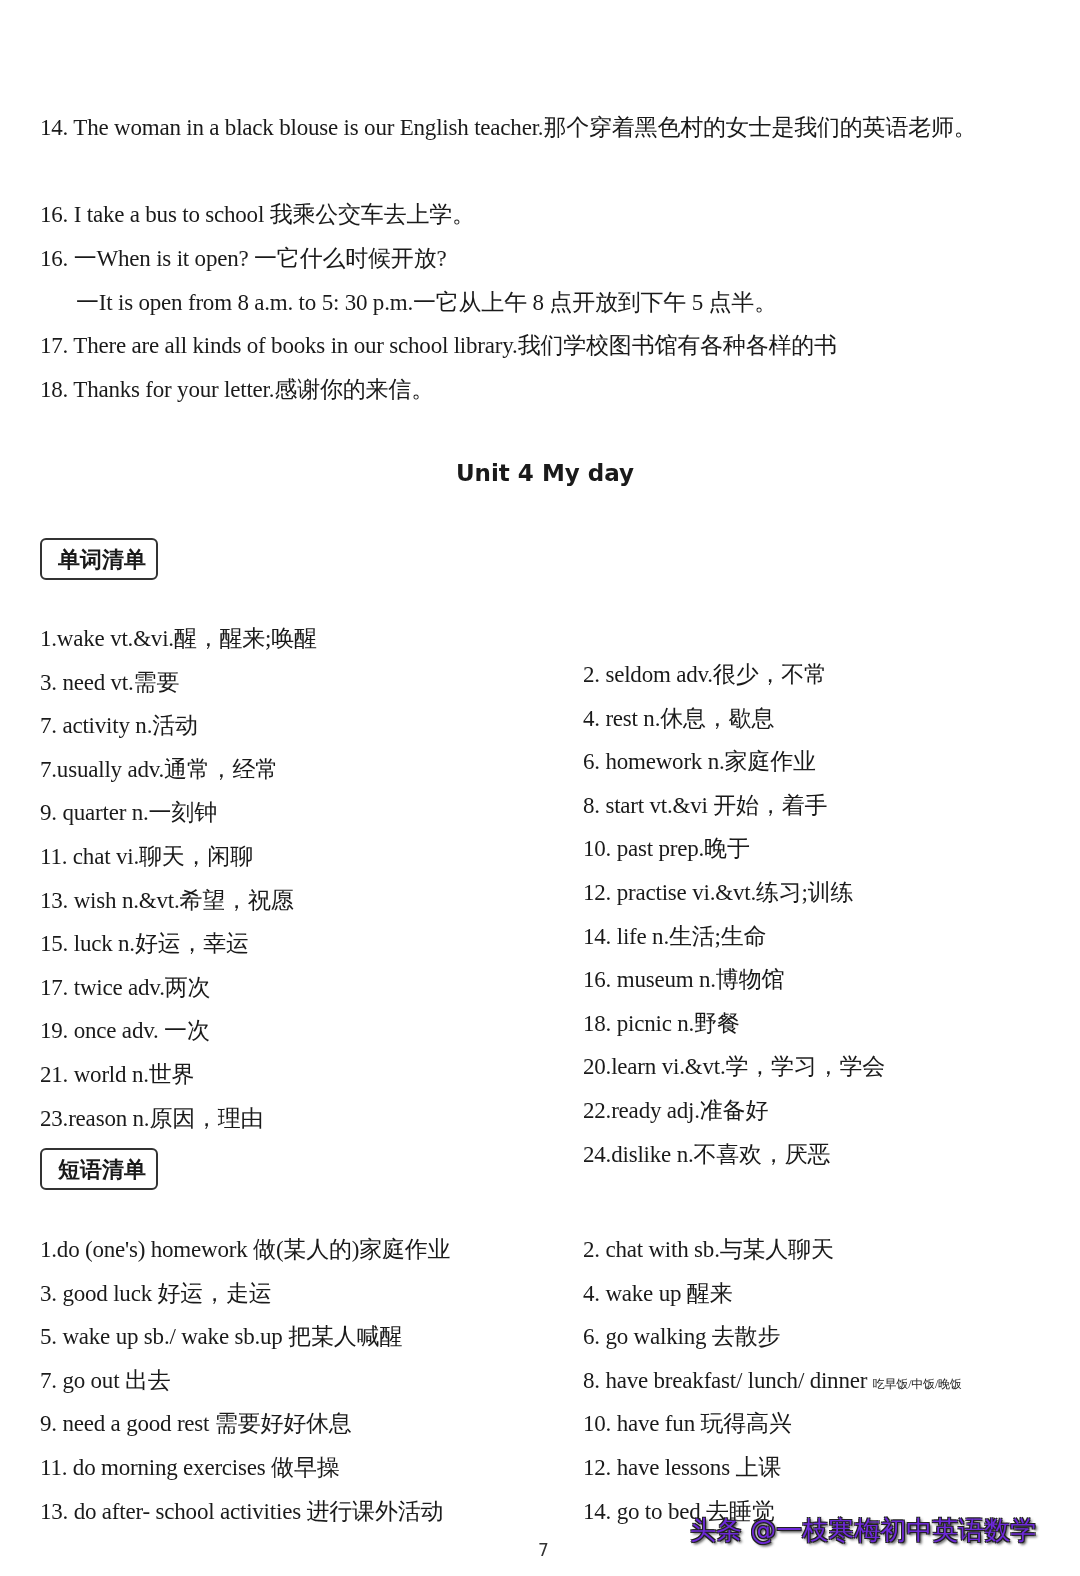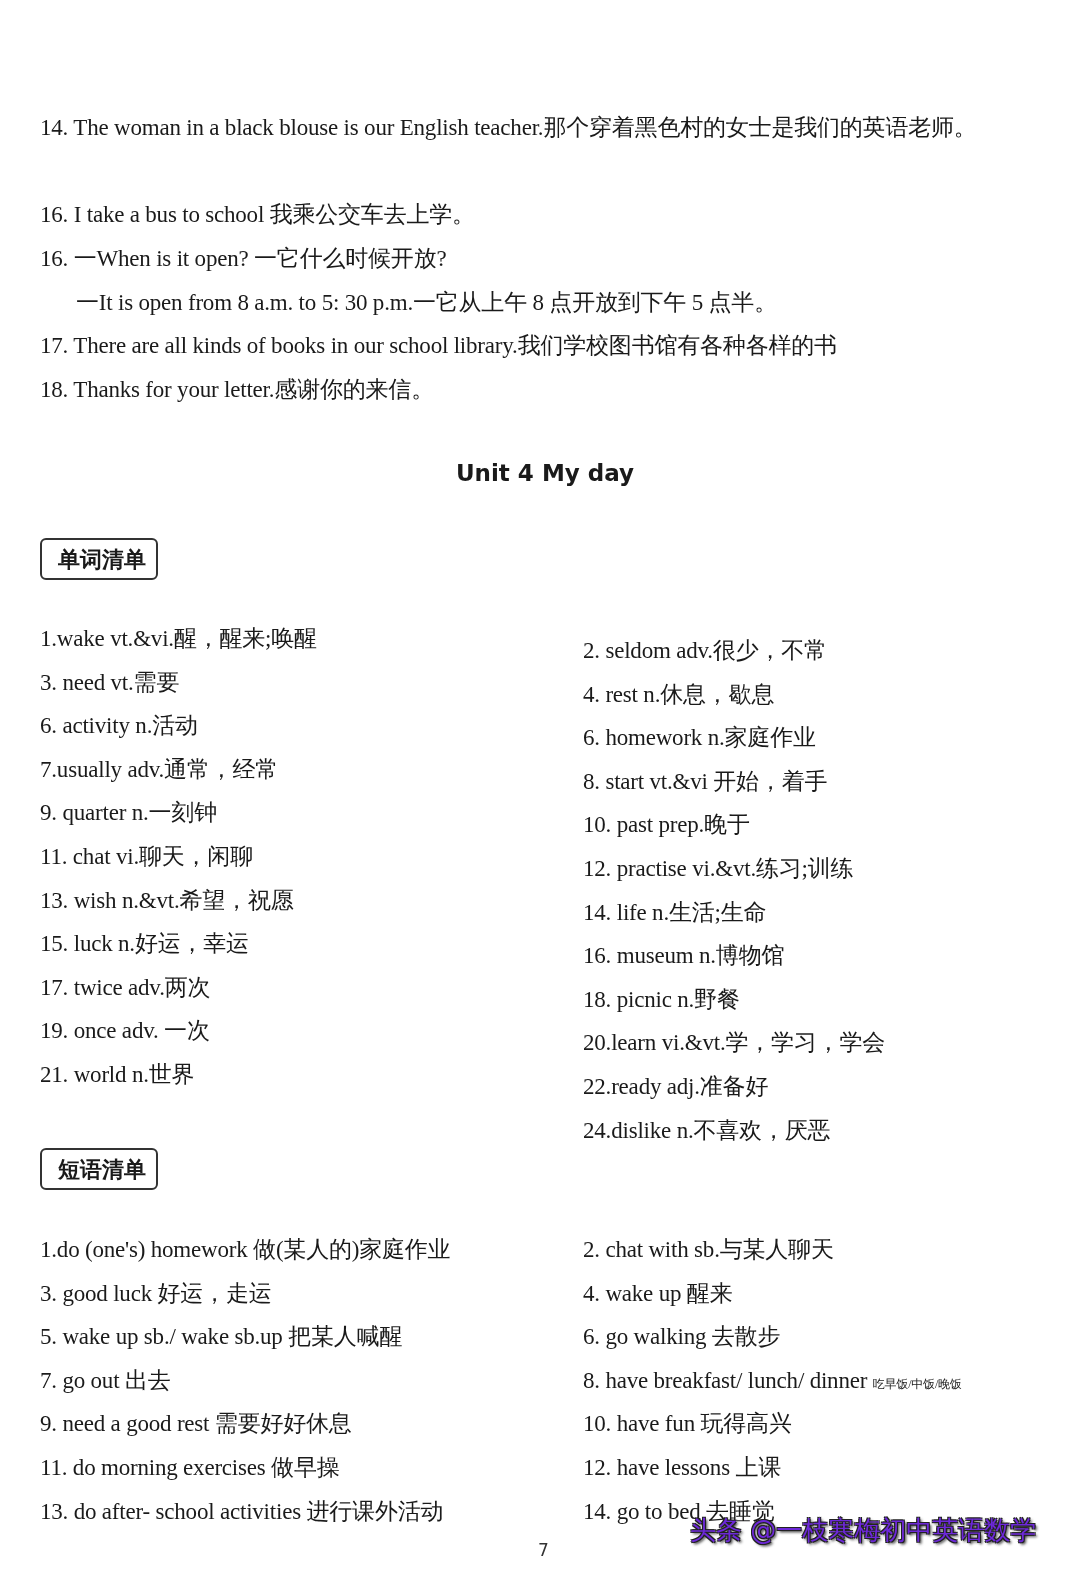--- a/index.html
+++ b/index.html
@@ -28,32 +28,33 @@
 <div class="line" style="top:330px">17. There are all kinds of books in our school library.我们学校图书馆有各种各样的书</div>
 <div class="line" style="top:374px">18. Thanks for your letter.感谢你的来信。</div>
 
 <div class="title">Unit 4 My day</div>
 
 <div class="badge" style="top:538px">单词清单</div>
 
 <div class="col" style="left:40px; top:588px">
   <div class="row">1.wake  vt.&amp;vi.醒，醒来;唤醒</div>
   <div class="row">3. need  vt.需要</div>
-  <div class="row">6. activity  n.活动</div>
+  <div class="row">7. activity  n.活动</div>
   <div class="row">7.usually adv.通常，经常</div>
   <div class="row">9. quarter  n.一刻钟</div>
   <div class="row">11. chat  vi.聊天，闲聊</div>
   <div class="row">13. wish  n.&amp;vt.希望，祝愿</div>
   <div class="row">15. luck  n.好运，幸运</div>
   <div class="row">17. twice adv.两次</div>
   <div class="row">19. once adv. 一次</div>
   <div class="row">21. world  n.世界</div>
+  <div class="row">23.reason  n.原因，理由</div>
 </div>
 
-<div class="col" style="left:583px; top:600px">
+<div class="col" style="left:583px; top:624px">
   <div class="row">2. seldom  adv.很少，不常</div>
   <div class="row">4. rest  n.休息，歇息</div>
   <div class="row">6. homework n.家庭作业</div>
   <div class="row">8. start  vt.&amp;vi 开始，着手</div>
   <div class="row">10. past  prep.晚于</div>
   <div class="row">12. practise vi.&amp;vt.练习;训练</div>
   <div class="row">14. life  n.生活;生命</div>
   <div class="row">16. museum  n.博物馆</div>
   <div class="row">18. picnic  n.野餐</div>
   <div class="row">20.learn  vi.&amp;vt.学，学习，学会</div>

